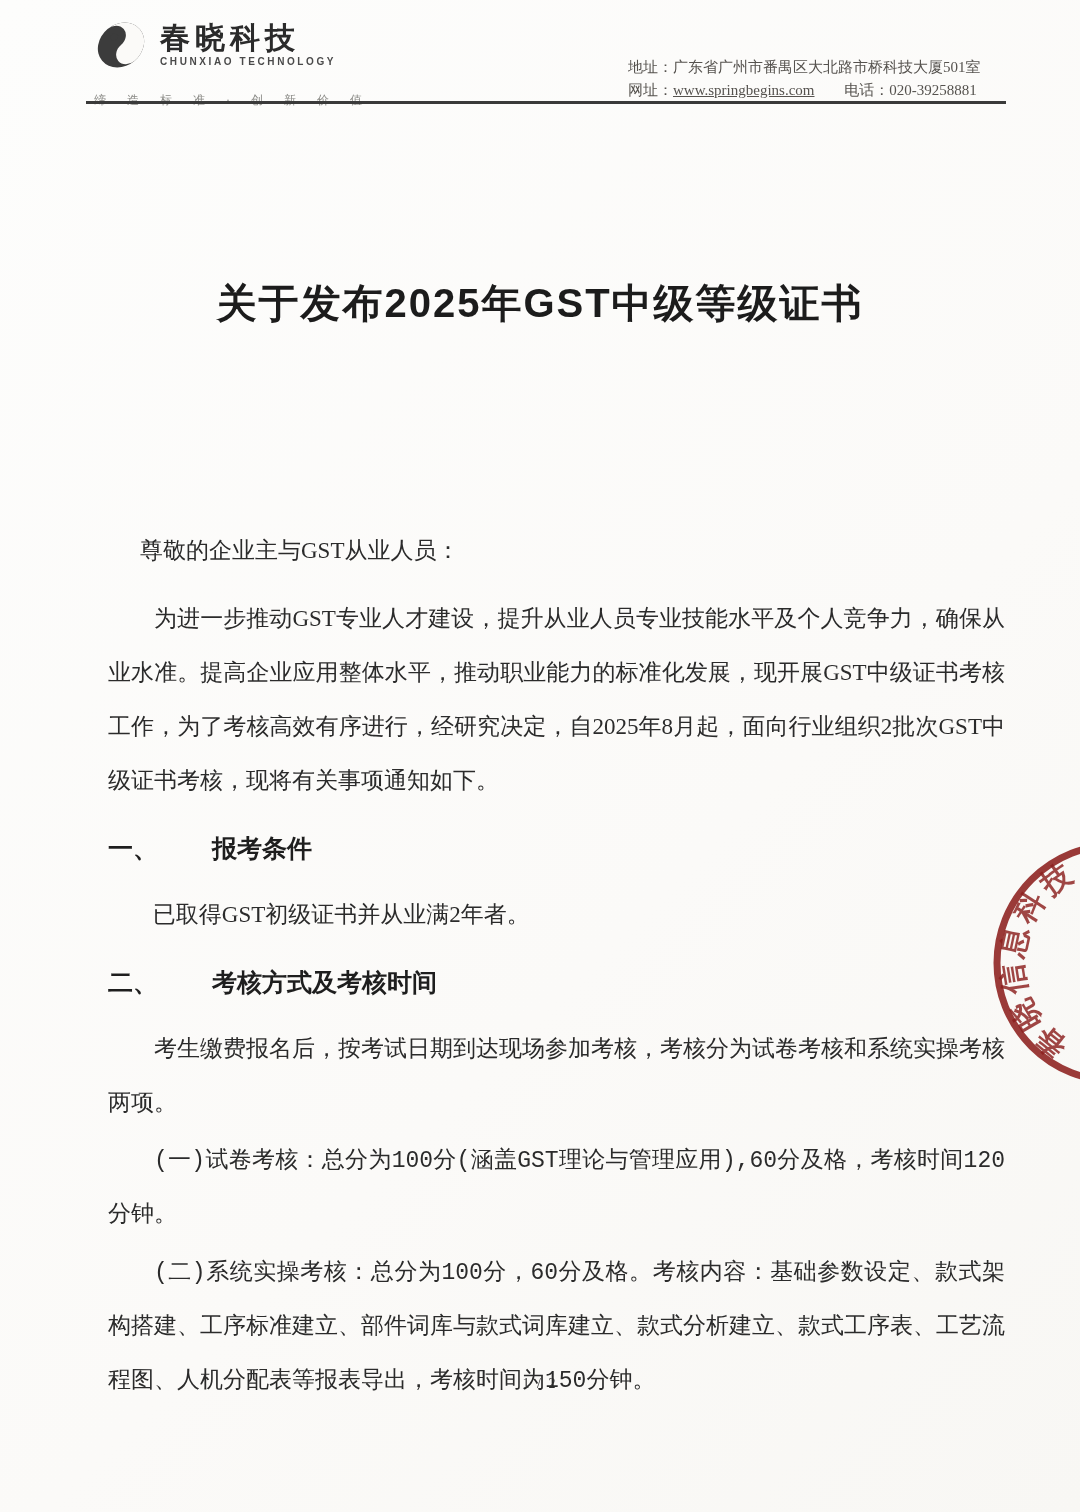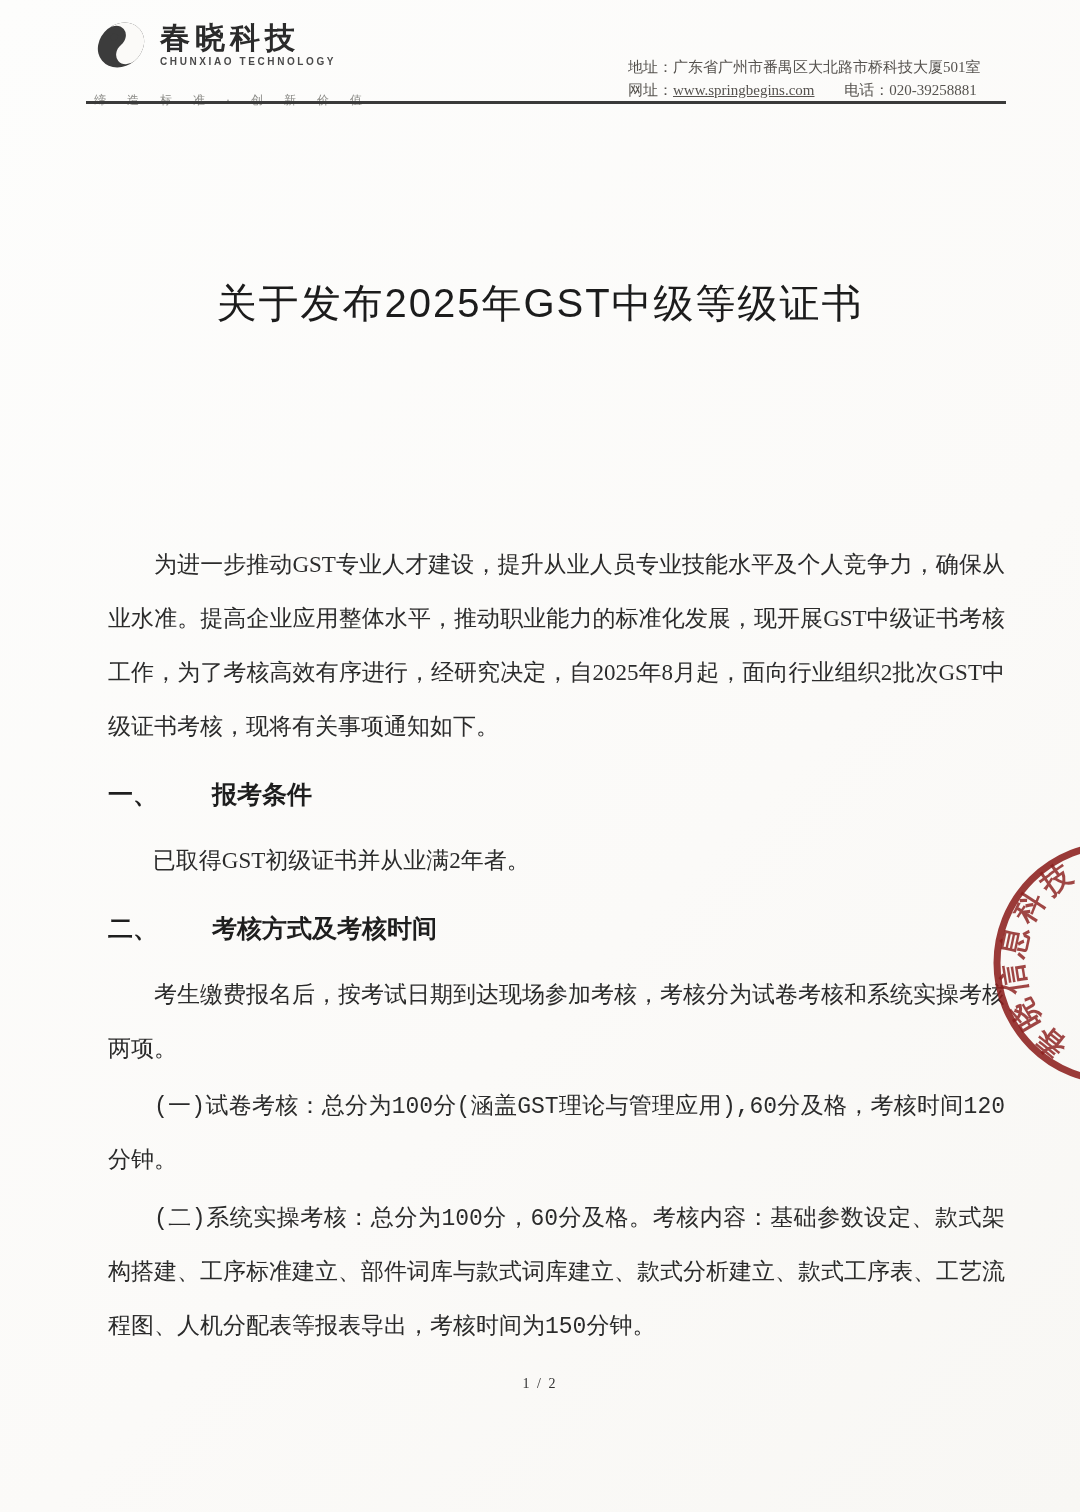--- a/index.html
+++ b/index.html
@@ -48,21 +48,21 @@
   .header-rule {
     position: absolute; left: 86px; right: 74px; top: 101px;
     height: 3px; background: #3a3a3a;
   }
 
   
   .doc-title {
     position: absolute; left: 0; right: 0; top: 262px;
     text-align: center;
     font-family: "Liberation Sans", sans-serif;
-    font-weight: 400; font-size: 40px; color: #1c1c1c;
+    font-weight: 700; font-size: 40px; color: #1c1c1c;
     letter-spacing: 2px; line-height: 82px;
   }
 
   
   .doc-body {
     position: absolute; left: 108px; top: 524px; width: 897px;
     font-size: 23px; line-height: 54px; color: #2b2b2b;
     text-align: justify;
   }
   .doc-body p { margin: 0; }
@@ -121,20 +121,21 @@
     </div>
   </div>
 
   <div class="header-rule"></div>
 
   <div class="doc-title">
     <div>关于发布2025年GST中级等级证书</div>
   </div>
 
   <div class="doc-body">
+    <p class="salutation">尊敬的企业主与GST从业人员：</p>
     <p class="indent mt-intro">为进一步推动GST专业人才建设，提升从业人员专业技能水平及个人竞争力，确保从业水准。提高企业应用整体水平，推动职业能力的标准化发展，现开展GST中级证书考核工作，为了考核高效有序进行，经研究决定，自2025年8月起，面向行业组织2批次GST中级证书考核，现将有关事项通知如下。</p>
 
     <div class="sec-heading mt-sec">
       <span class="num">一、</span>
       <span>报考条件</span>
     </div>
     <p class="sec1-body mt-body">已取得GST初级证书并从业满2年者。</p>
 
     <div class="sec-heading mt-sec">
       <span class="num">二、</span>

